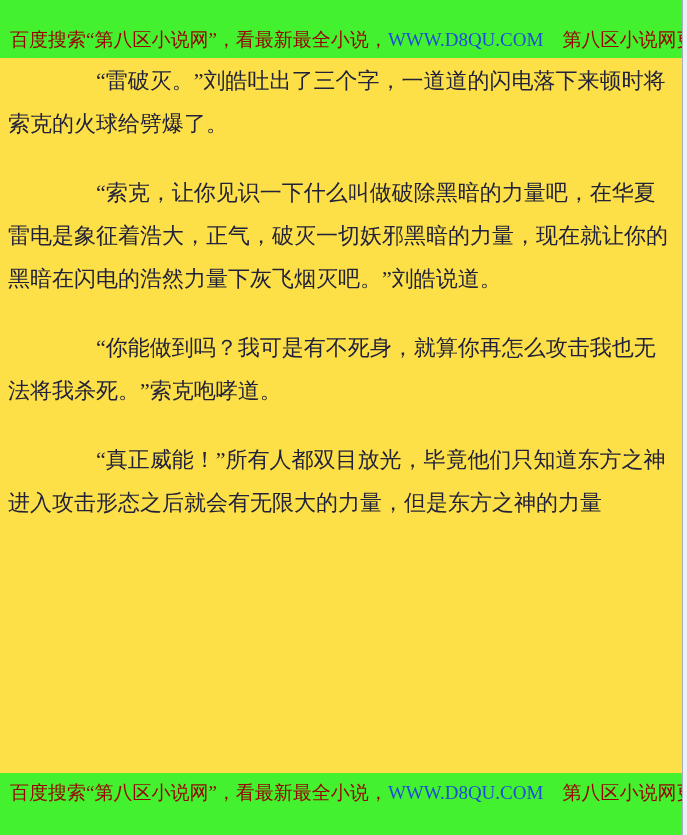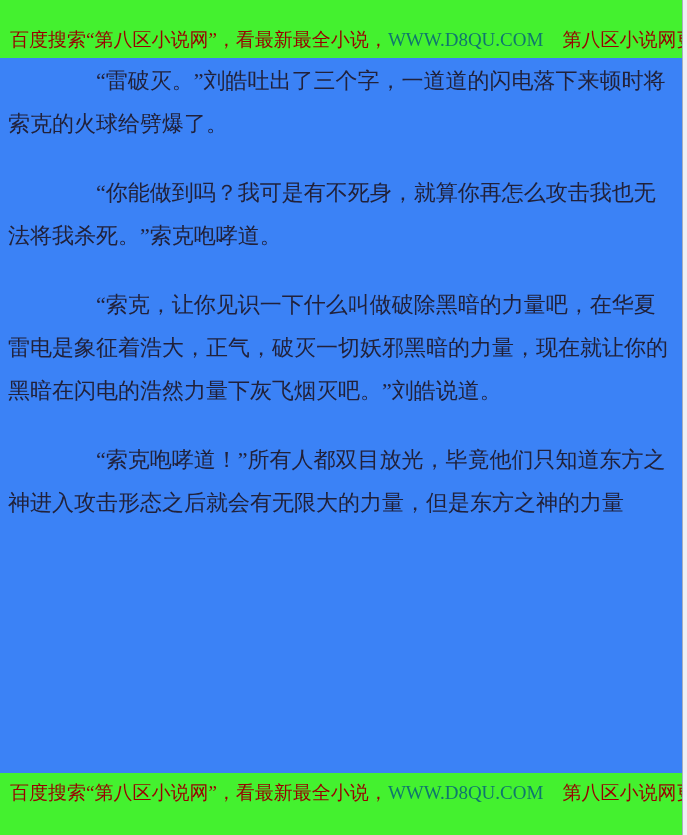--- a/index.html
+++ b/index.html
@@ -35,34 +35,34 @@
     top: 0;
     height: 58px;
     padding: 29px 0 0 10px;
   }
   .banner.bottom {
     top: 773px;
     height: 62px;
     padding: 9px 0 0 10px;
   }
   .promo-link {
-    color: #0f766e;
+    color: #1d4ed8;
     text-decoration: none;
     cursor: pointer;
   }
   
   .content {
     position: absolute;
     top: 58px;
     left: 0;
     width: 687px;
     height: 715px;
     box-sizing: border-box;
     padding: 1px 10px 0 8px;
-    background: #3b82f6;
+    background: #fde047;
     color: #21213a;
     font-size: 22px;
     line-height: 43px;
     overflow: hidden;
   }
   .content p {
     margin: 0 0 26px 0;
     text-indent: 88px;
   }
   
@@ -81,23 +81,23 @@
 <body>
 
 <div class="page">
 
   <div class="banner top">
     <span>百度搜索“第八区小说网”，看最新最全小说，</span><a class="promo-link">WWW.D8QU.COM</a><span>　第八区小说网更新最快！</span>
   </div>
 
   <div class="content">
     <p>“雷破灭。”刘皓吐出了三个字，一道道的闪电落下来顿时将索克的火球给劈爆了。</p>
+    <p>“索克，让你见识一下什么叫做破除黑暗的力量吧，在华夏雷电是象征着浩大，正气，破灭一切妖邪黑暗的力量，现在就让你的黑暗在闪电的浩然力量下灰飞烟灭吧。”刘皓说道。</p>
     <p>“你能做到吗？我可是有不死身，就算你再怎么攻击我也无法将我杀死。”索克咆哮道。</p>
-    <p>“索克，让你见识一下什么叫做破除黑暗的力量吧，在华夏雷电是象征着浩大，正气，破灭一切妖邪黑暗的力量，现在就让你的黑暗在闪电的浩然力量下灰飞烟灭吧。”刘皓说道。</p>
-    <p>“索克咆哮道！”所有人都双目放光，毕竟他们只知道东方之神进入攻击形态之后就会有无限大的力量，但是东方之神的力量</p>
+    <p>“真正威能！”所有人都双目放光，毕竟他们只知道东方之神进入攻击形态之后就会有无限大的力量，但是东方之神的力量</p>
   </div>
 
   <div class="banner bottom">
     <span>百度搜索“第八区小说网”，看最新最全小说，</span><a class="promo-link">WWW.D8QU.COM</a><span>　第八区小说网更新最快！</span>
   </div>
 
   <div class="edge-strip"></div>
 
 </div>
 

